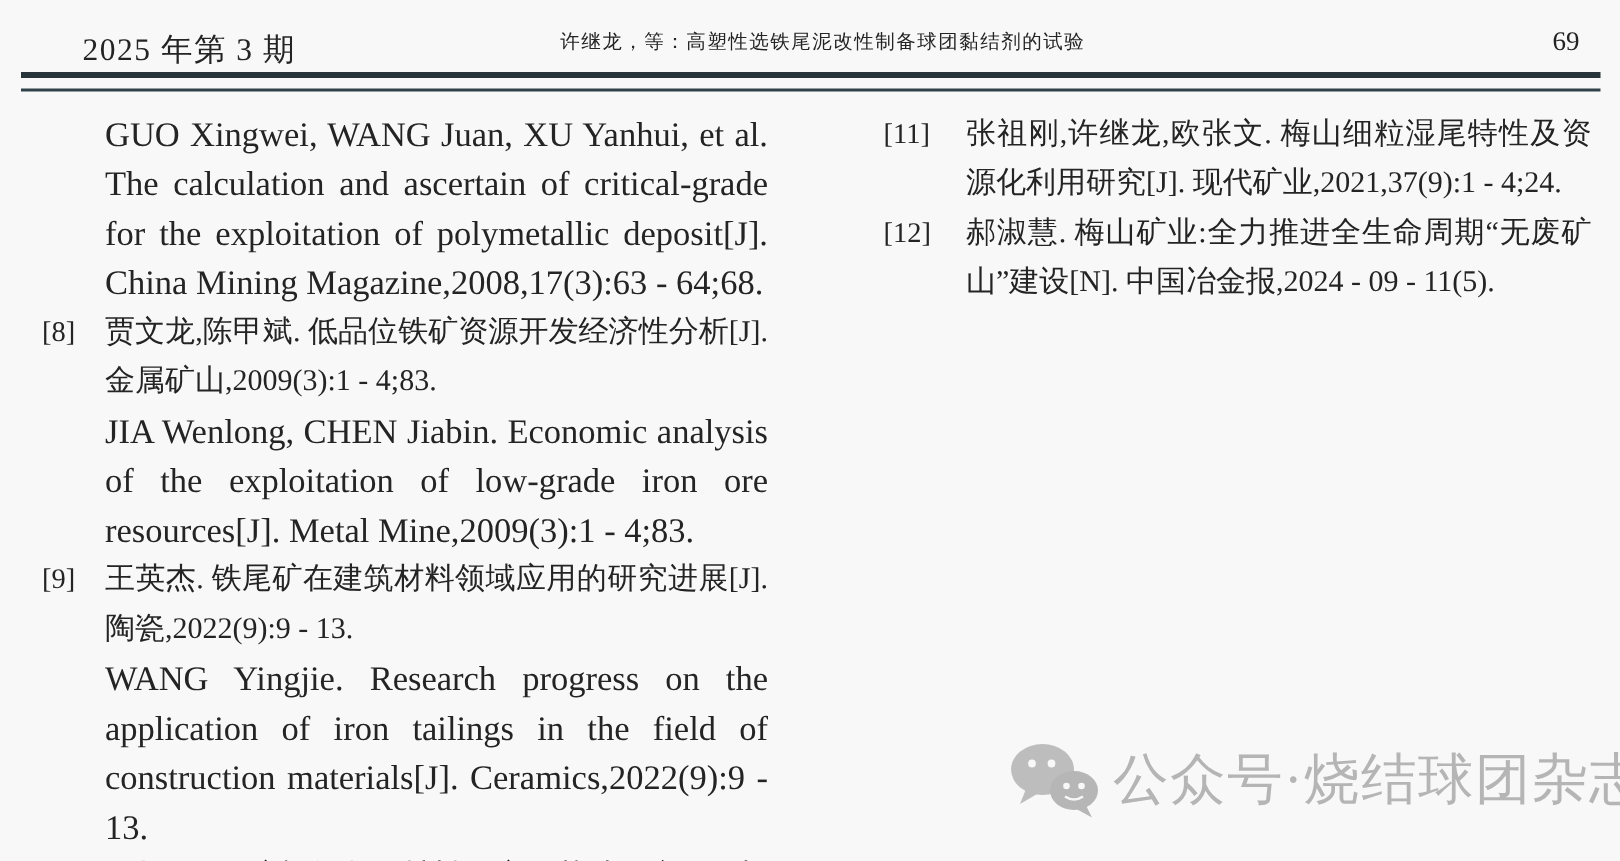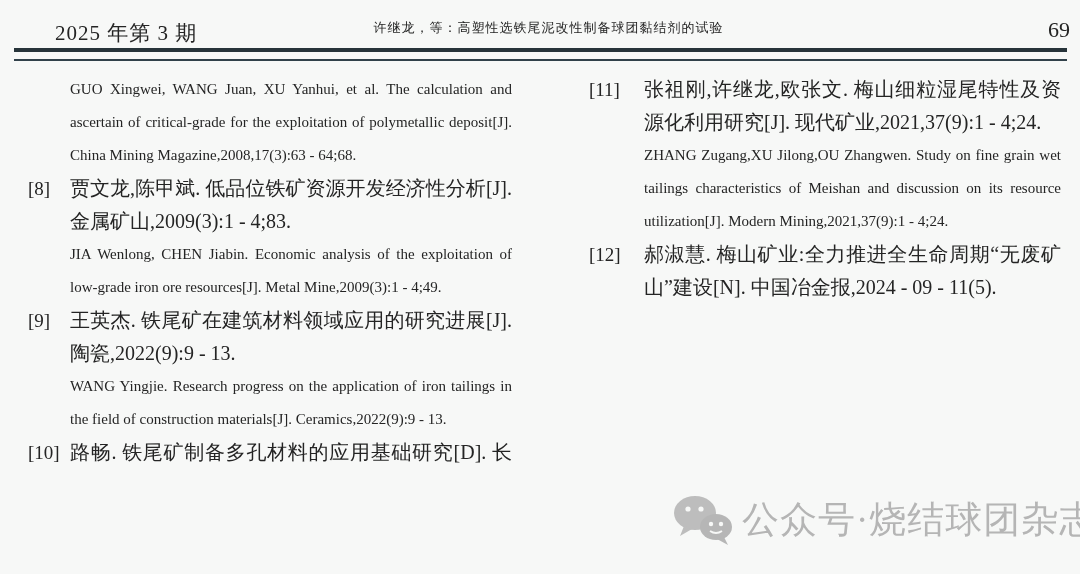--- a/index.html
+++ b/index.html
@@ -7,40 +7,40 @@
     width:1080px; height:574px;
     background:#f7f8f7;
     font-family:"Liberation Serif","DejaVu Serif",serif;
     color:#242424;
     position:relative;
     overflow:hidden;
   }
   
   .header-left  { position:absolute; top:19px; left:55px;  font-size:21px; letter-spacing:1px; }
   .header-center{ position:absolute; top:19px; left:17px; right:0; text-align:center; font-size:13px; letter-spacing:1px; }
-  .header-right { position:absolute; top:17px; right:10px; font-size:22px; }
+  .header-right { position:absolute; top:17px; right:27px; font-size:18px; }
   .rule-thick { position:absolute; top:48px; left:14px; right:13px; height:4px; background:#27343a; }
   .rule-thin  { position:absolute; top:59px; left:14px; right:13px; height:2px; background:#31414a; }
 
   
   .col { position:absolute; top:73px; z-index:2; }
   .col-left  { left:28px;  width:484px; }
   .col-right { left:560px; width:501px; }
   .ref-entry { display:flex; }
   .ref-num {
     flex:0 0 auto; width:42px;
     font-size:19px; line-height:33px;
     white-space:nowrap;
   }
   .col-right .ref-num { width:55px;margin-left:29px; }
   .ref-body { flex:1; min-width:0; }
   .ref-para {
     margin:0;
     text-align:justify;
-    font-size:15px; line-height:33px;
+    font-size:23px; line-height:33px;
   }
   .ref-para.zh { font-size:20px; }
   .force-justify { text-align-last:justify; }
 
   
   .watermark {
     position:absolute; left:672px; top:494px;
     display:flex; align-items:center; gap:8px;
     opacity:0.62; z-index:1;
     pointer-events:none;
@@ -64,21 +64,21 @@
     <div class="ref-entry">
       <div class="ref-num"></div>
       <div class="ref-body">
         <div class="ref-para en">GUO Xingwei, WANG Juan, XU Yanhui, et al. The calculation and ascertain of critical-grade for the exploitation of polymetallic deposit[J]. China Mining Magazine,2008,17(3):63 - 64;68.</div>
       </div>
     </div>
     <div class="ref-entry">
       <div class="ref-num">[8]</div>
       <div class="ref-body">
         <div class="ref-para zh">贾文龙,陈甲斌. 低品位铁矿资源开发经济性分析[J]. 金属矿山,2009(3):1 - 4;83.</div>
-        <div class="ref-para en">JIA Wenlong, CHEN Jiabin. Economic analysis of the exploitation of low-grade iron ore resources[J]. Metal Mine,2009(3):1 - 4;49.</div>
+        <div class="ref-para en">JIA Wenlong, CHEN Jiabin. Economic analysis of the exploitation of low-grade iron ore resources[J]. Metal Mine,2009(3):1 - 4;83.</div>
       </div>
     </div>
     <div class="ref-entry">
       <div class="ref-num">[9]</div>
       <div class="ref-body">
         <div class="ref-para zh">王英杰. 铁尾矿在建筑材料领域应用的研究进展[J]. 陶瓷,2022(9):9 - 13.</div>
         <div class="ref-para en">WANG Yingjie. Research progress on the application of iron tailings in the field of construction materials[J]. Ceramics,2022(9):9 - 13.</div>
       </div>
     </div>
     <div class="ref-entry">
@@ -91,21 +91,20 @@
 <div class="col col-right">
     <div class="ref-entry">
       <div class="ref-num"></div>
       <div class="ref-body">
       </div>
     </div>
     <div class="ref-entry">
       <div class="ref-num">[11]</div>
       <div class="ref-body">
         <div class="ref-para zh">张祖刚,许继龙,欧张文. 梅山细粒湿尾特性及资源化利用研究[J]. 现代矿业,2021,37(9):1 - 4;24.</div>
-        <div class="ref-para en">ZHANG Zugang,XU Jilong,OU Zhangwen. Study on fine grain wet tailings characteristics of Meishan and discussion on its resource utilization[J]. Modern Mining,2021,37(9):1 - 4;24.</div>
       </div>
     </div>
     <div class="ref-entry">
       <div class="ref-num">[12]</div>
       <div class="ref-body">
         <div class="ref-para zh">郝淑慧. 梅山矿业:全力推进全生命周期“无废矿山”建设[N]. 中国冶金报,2024 - 09 - 11(5).</div>
       </div>
     </div>
   </div>
 

